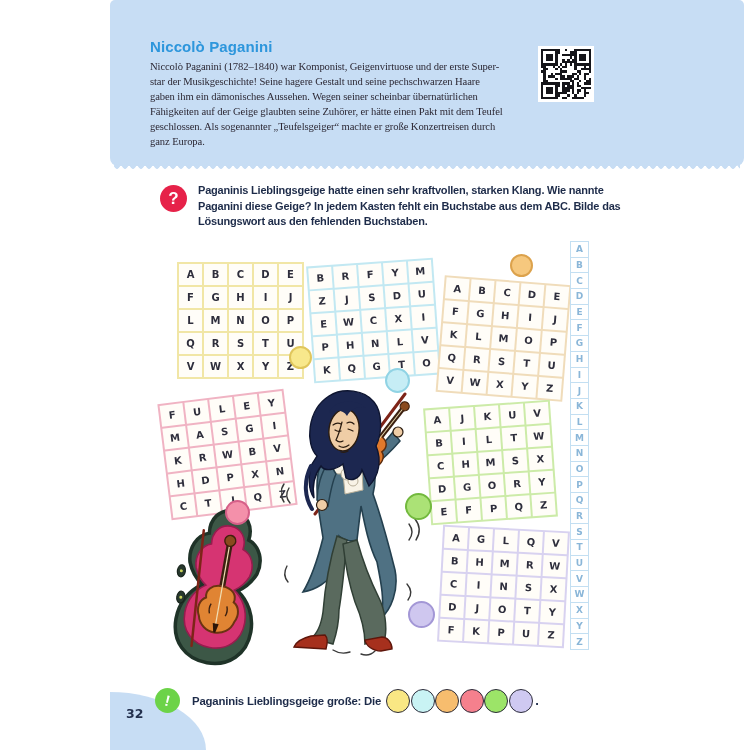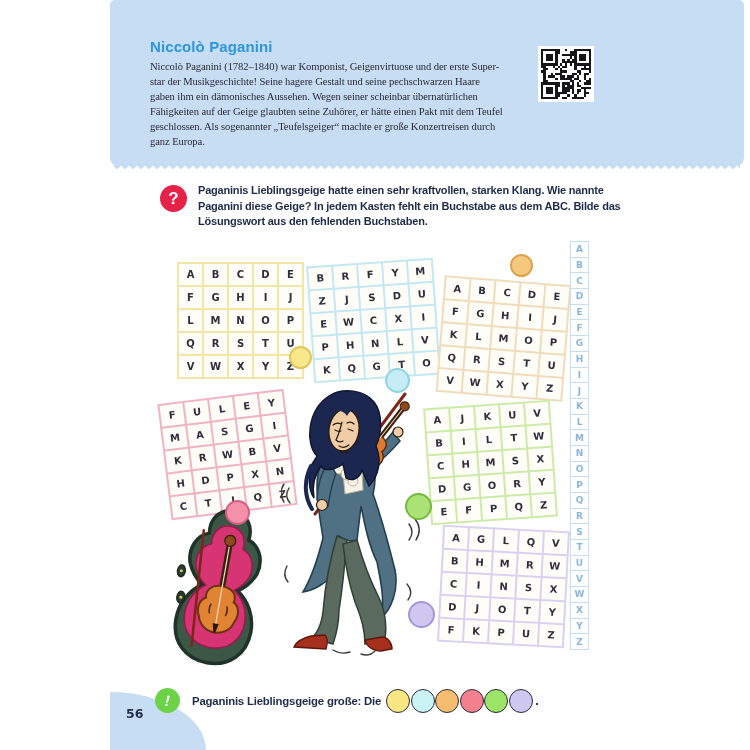--- a/index.html
+++ b/index.html
@@ -618,14 +618,14 @@
       <div class="ans-c" style="background: rgb(201, 243, 244); border-color: rgb(43, 43, 58);"></div>
       <div class="ans-c" style="background: rgb(247, 189, 110); border-color: rgb(43, 43, 58);"></div>
       <div class="ans-c" style="background: rgb(245, 128, 141); border-color: rgb(43, 43, 58);"></div>
       <div class="ans-c" style="background: rgb(156, 228, 104); border-color: rgb(43, 43, 58);"></div>
       <div class="ans-c" style="background: rgb(207, 201, 241); border-color: rgb(43, 43, 58);"></div>
     </div>
   <span class="answer-suffix">.</span>
 </div>
 
 <div class="corner">
-  <span class="page-number">56</span>
+  <span class="page-number">32</span>
 </div>
 
 </body></html>

